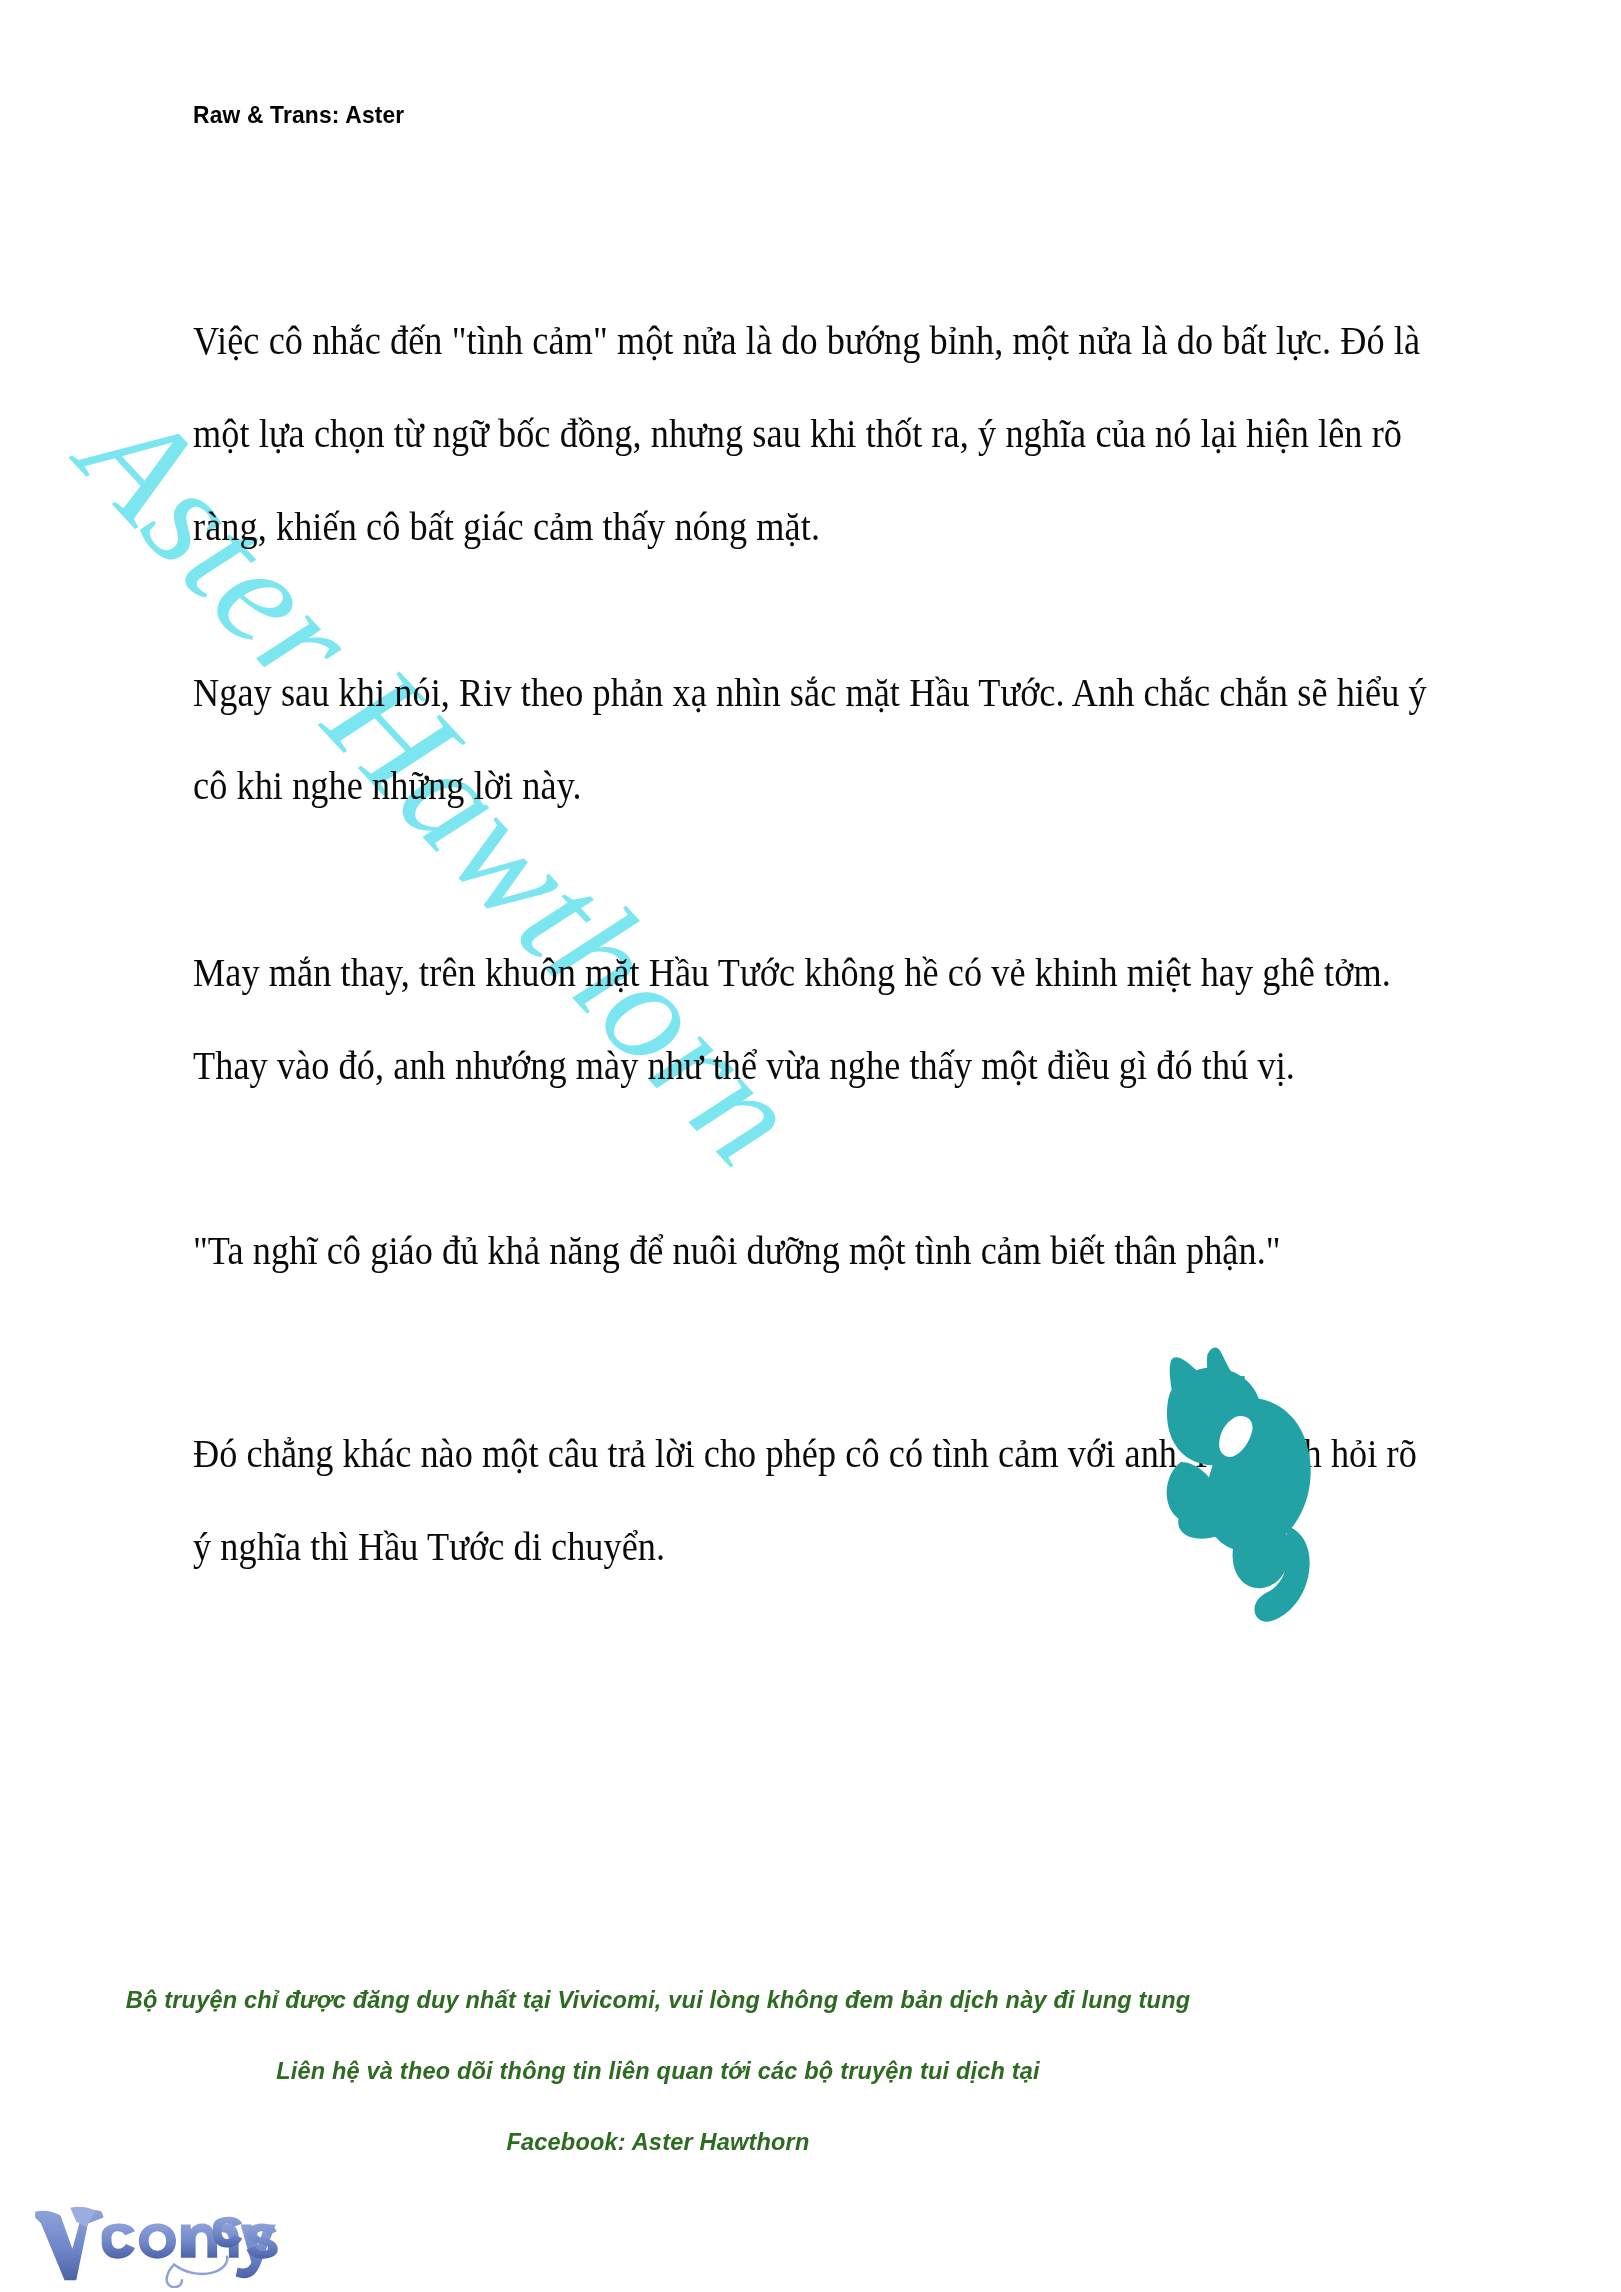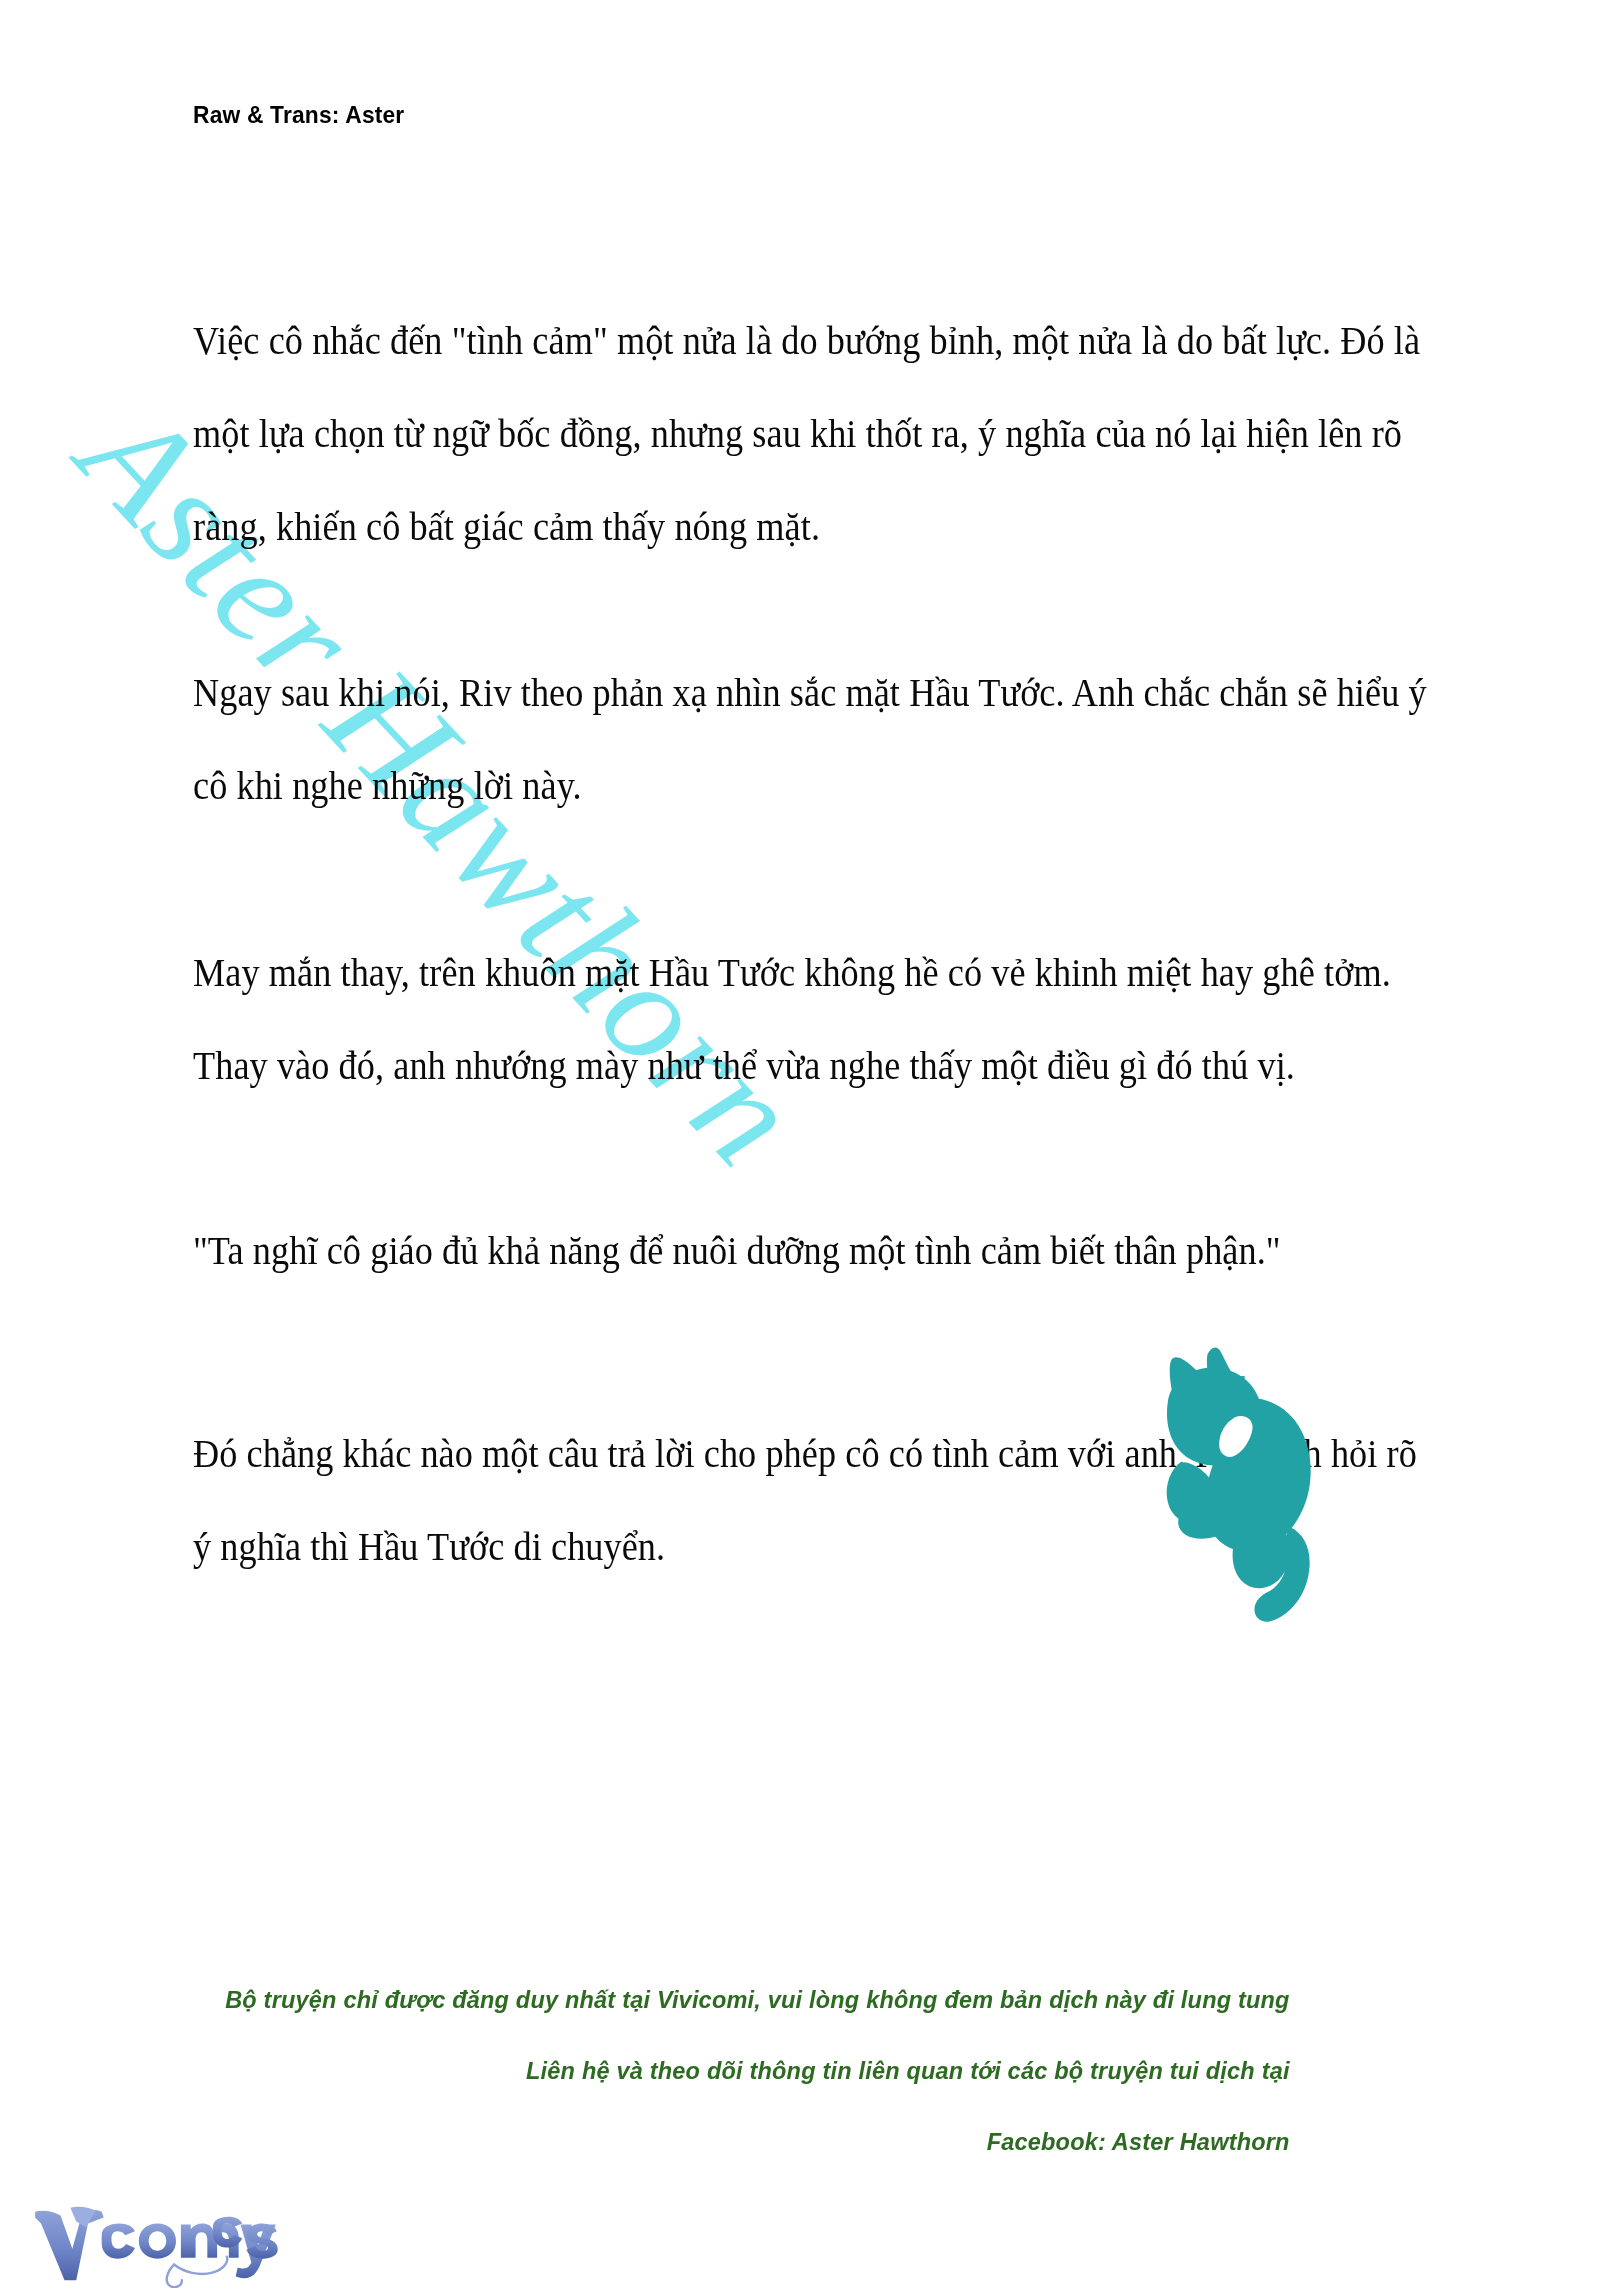--- a/index.html
+++ b/index.html
@@ -91,21 +91,21 @@
     pointer-events: none;
   }
   .cat-mascot svg { display: block; width: 100%; height: 100%; }
 
   
   .footer-notice {
     position: absolute;
     left: 0;
     top: 1986px;
     width: 1316px;
-    text-align: right;
+    text-align: center;
     z-index: 5;
   }
   .footer-line {
     font-family: "Liberation Sans", "DejaVu Sans", sans-serif;
     font-size: 24.5px;
     font-weight: bold;
     font-style: italic;
     color: #2E6B22;
     letter-spacing: 0.2px;
     white-space: nowrap;

